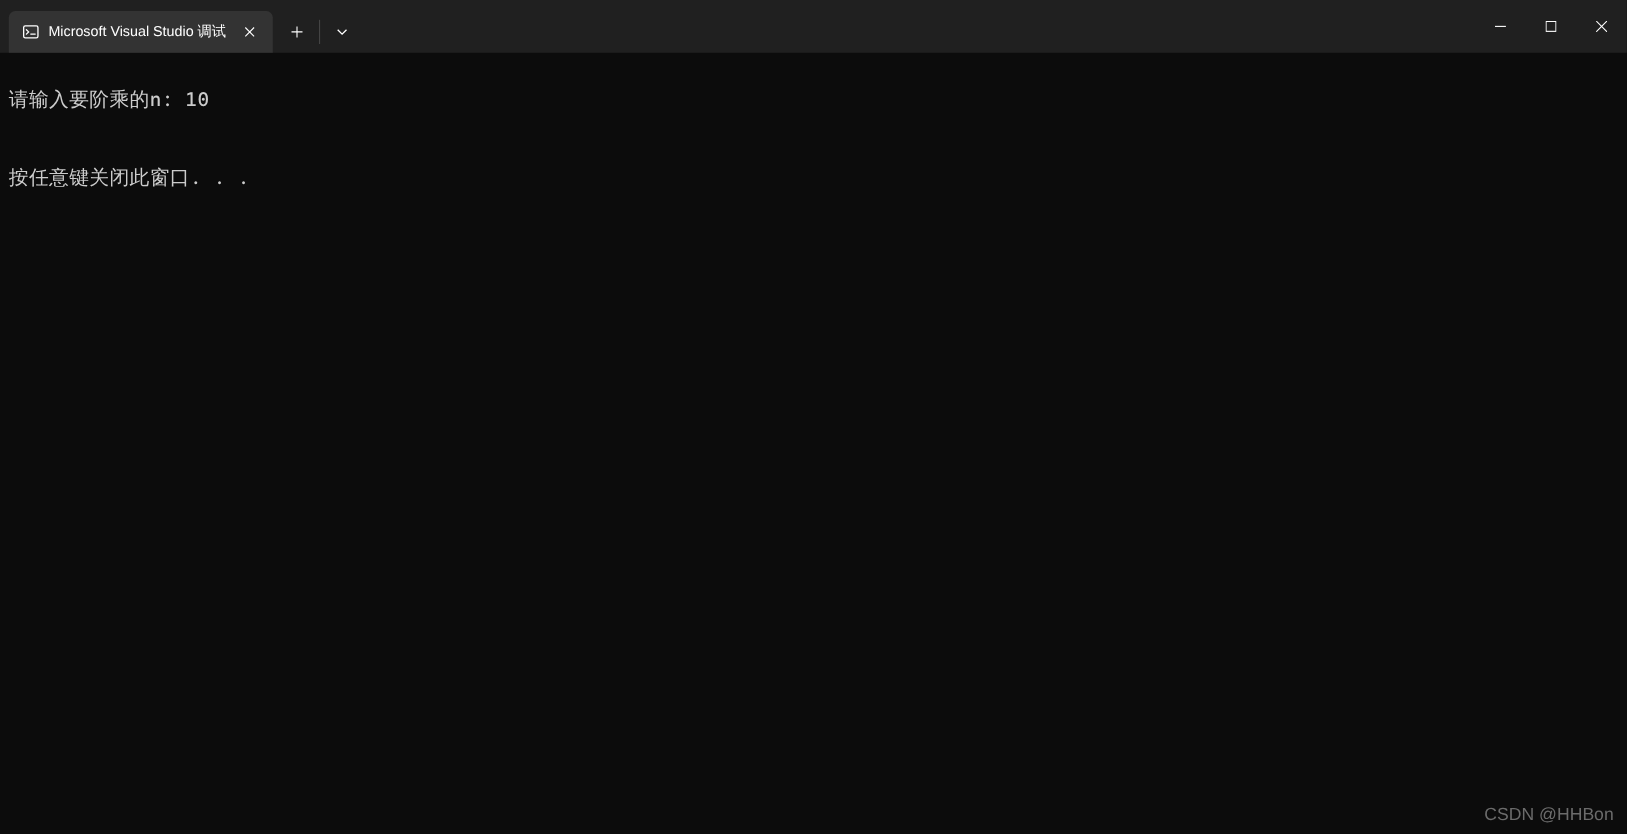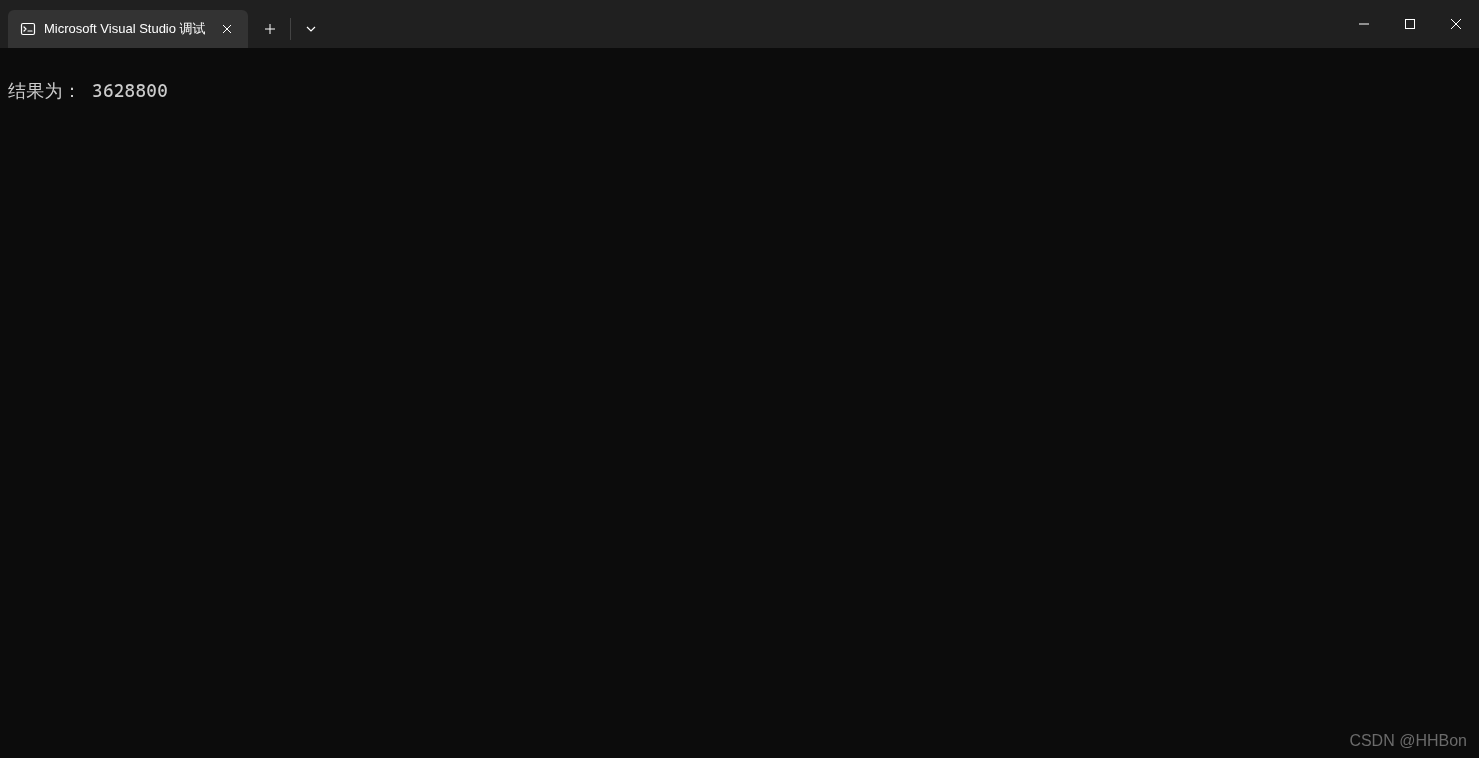--- a/index.html
+++ b/index.html
@@ -183,17 +183,18 @@
     </div>
     <div class="window-btn close-btn">
       <svg viewBox="0 0 10 10" stroke="#ffffff" stroke-width="1">
         <path d="M0 0l10 10M10 0L0 10"></path>
       </svg>
     </div>
   </div>
 </div>
 
 <div class="terminal-content">
-<span class="terminal-line">结果为： 3628800</span>
+<span class="terminal-line">请输入要阶乘的n: 10</span>
 <span class="terminal-line"></span>
+<span class="terminal-line">按任意键关闭此窗口. . .</span>
 </div>
 
 <div class="watermark">CSDN @HHBon</div>
 
 </body></html>

